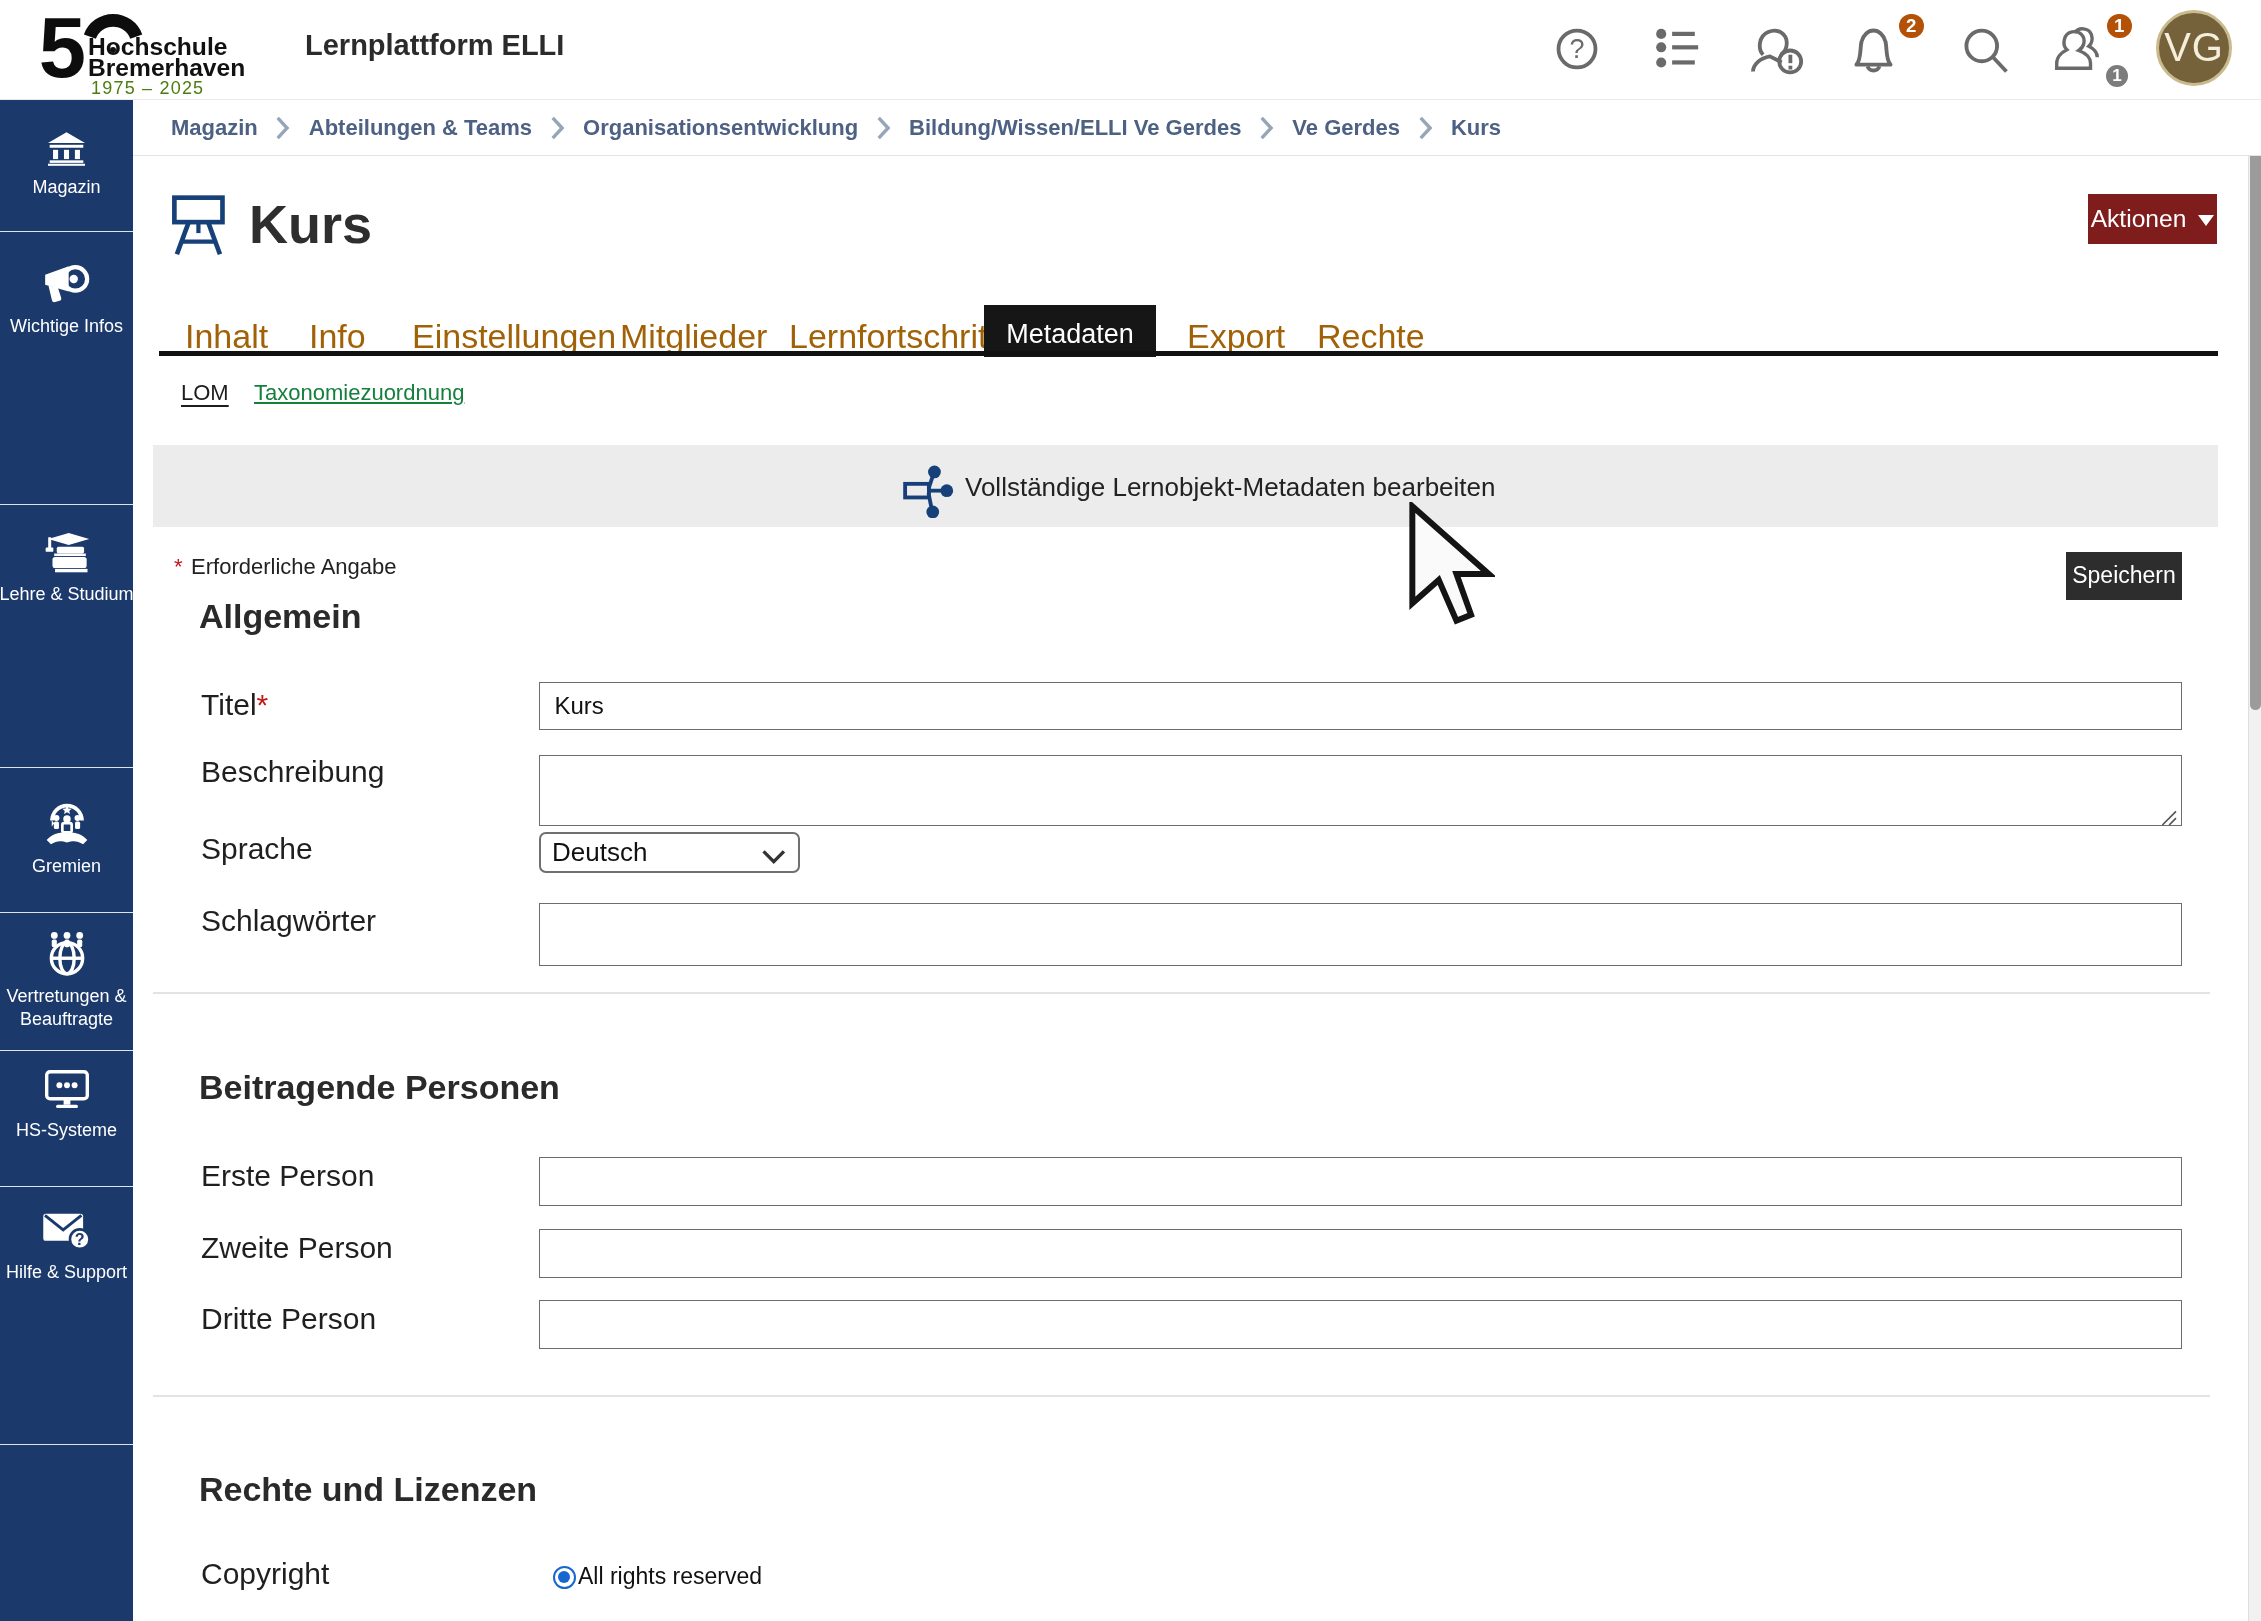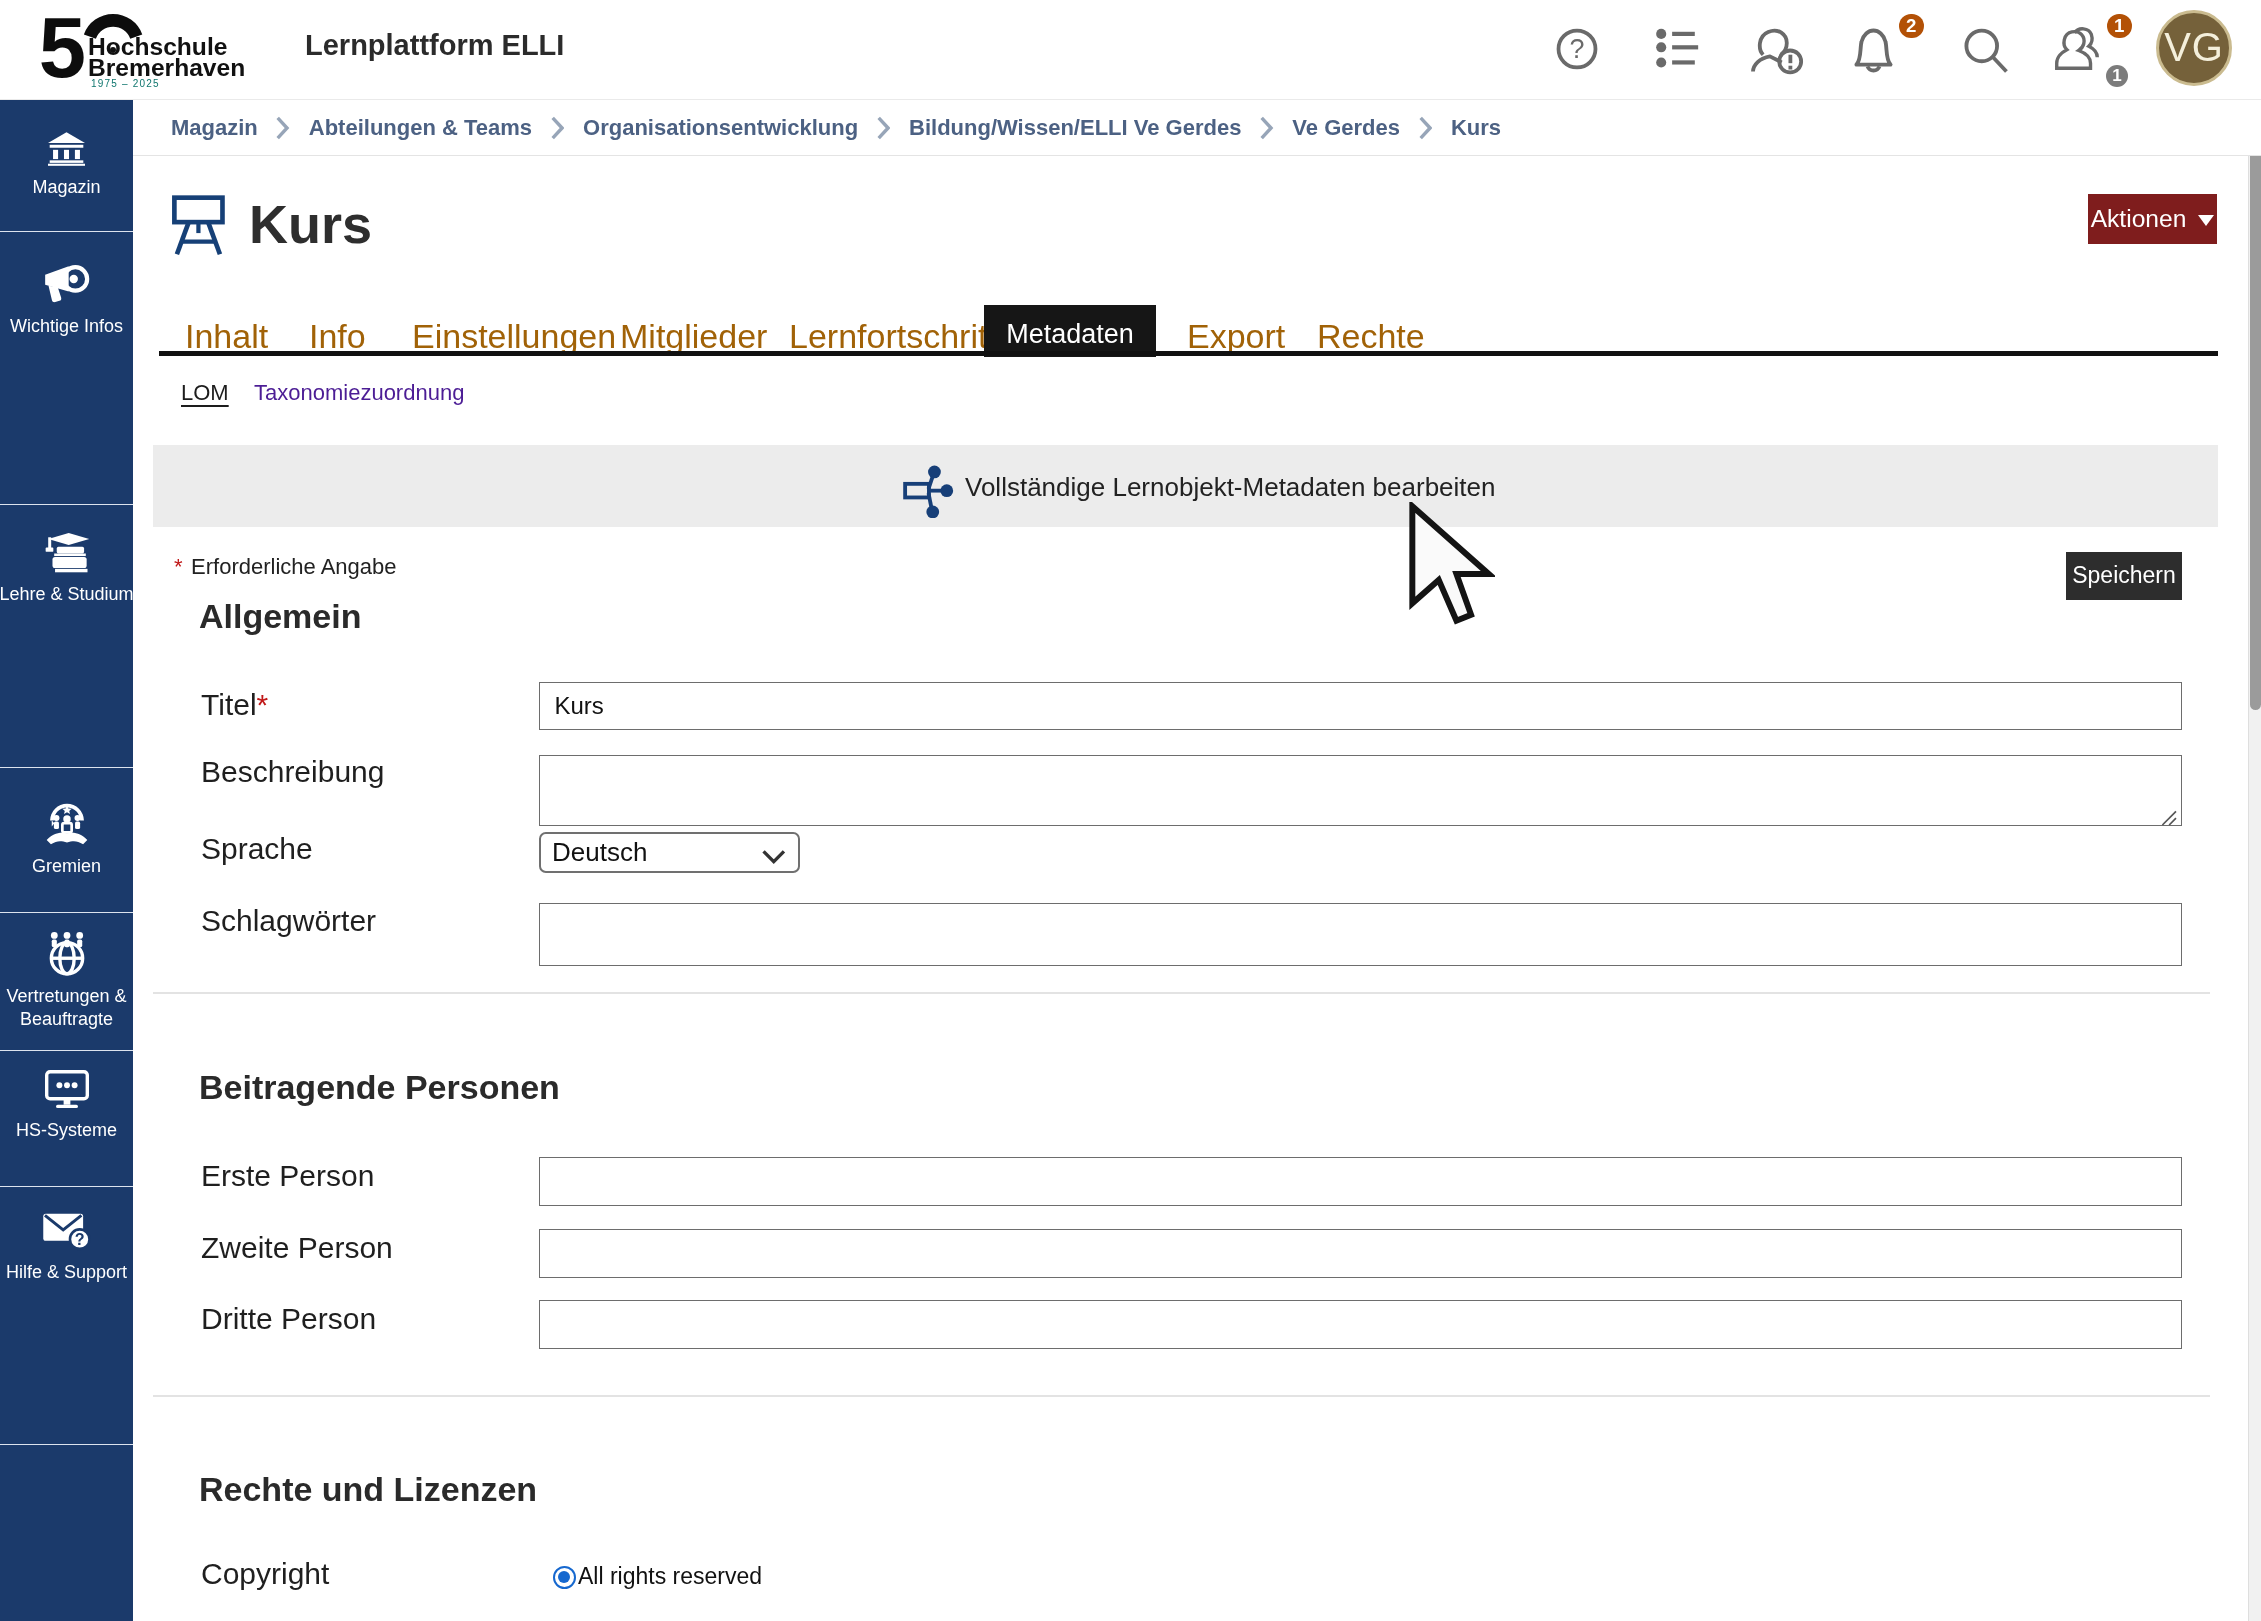--- a/index.html
+++ b/index.html
@@ -4,21 +4,21 @@
 <title>Lernplattform ELLI</title>
 <style>
   * { margin:0; padding:0; box-sizing:border-box; }
   html,body { width:2261px; height:1621px; overflow:hidden; }
   body { font-family:"Liberation Sans", sans-serif; background:#fff; position:relative; color:#232323; }
 
   
   #header { position:absolute; left:0; top:0; width:2261px; height:100px; background:#fff; border-bottom:1.7px solid #eaeaea; z-index:5; }
   #logo5 { position:absolute; left:37px; top:10.2px; }
   #hslogo-txt { position:absolute; left:88px; top:36px; font-weight:bold; color:#111; font-size:24.6px; line-height:21px; letter-spacing:0;}
-  #hslogo-years { position:absolute; left:91px; top:78px; color:#0f766e; font-size:10px; letter-spacing:1.2px; }
+  #hslogo-years { position:absolute; left:91px; top:78px; color:#4d7c0f; font-size:18px; letter-spacing:1.2px; }
   #apptitle { position:absolute; left:305px; top:31px; font-size:29px; line-height:29px; font-weight:bold; color:#2b2b2b; }
   .hicon { position:absolute; top:0; }
   .badge { position:absolute; border-radius:50%; color:#fff; font-size:18.7px; font-weight:bold; text-align:center; }
   .badge.or { background:#b35106; }
   .badge.gr { background:#7c7c7c; }
   #avatar { position:absolute; left:2156px; top:10.2px; width:76px; height:76px; border-radius:50%; background:#75613a; border:3.4px solid #cabb8f; color:#f4efdb; font-size:40px; font-weight:300; text-align:center; line-height:68px; letter-spacing:0.8px;}
 
   
   #sidebar { position:absolute; left:0; top:100px; width:133px; height:1521px; background:#1b3a6b; z-index:4; }
   .sbitem { position:absolute; left:0; width:133px; border-top:1.7px solid #dce3ee; color:#fff;
@@ -35,21 +35,21 @@
   #h1 { position:absolute; left:249px; top:197px; font-size:54px; line-height:54px; font-weight:bold; color:#2e2e2e; }
   #btn-aktionen { position:absolute; left:2088px; top:194px; width:129px; height:50px; background:#7f1d1d; color:#fff; font-size:24.6px; display:flex; align-items:center; justify-content:center; gap:12px;}
   #btn-aktionen .car { width:0;height:0;border-left:8.5px solid transparent;border-right:8.5px solid transparent;border-top:11px solid #fff; margin-top:2.5px;}
 
   
   #tabline { position:absolute; left:159px; top:351px; width:2059px; height:5.1px; background:#111; }
   .tab { position:absolute; top:323px; font-size:34px; line-height:27px; color:#a16207; }
   #tab-active { position:absolute; left:984px; top:305px; width:172px; height:52px; background:#161616; color:#fff; font-size:27px; text-align:center; line-height:59px; }
   .subtab { position:absolute; top:382px; font-size:22px; line-height:22px; }
   #subtab1 { left:181px; color:#1d1d1d; text-decoration:underline; text-underline-offset:5.1px; text-decoration-thickness:1.7px;}
-  #subtab2 { left:254px; color:#4c1d95; }
+  #subtab2 { left:254px; color:#15803d;text-decoration:underline; }
 
   
   #banner { position:absolute; left:153px; top:445px; width:2065px; height:82px; background:#ececec; }
   #banner svg { position:absolute; left:750px; top:20.4px; }
   #banner span { position:absolute; left:812px; top:27px; font-size:26px; color:#222; }
 
   
   #req { position:absolute; left:174px; top:554px; font-size:22px; color:#222; }
   #req b { color:#c01818; font-weight:normal; margin-right:8.5px;}
   #btn-speichern { position:absolute; left:2066px; top:552px; width:116px; height:48px; background:#2d2d2d; color:#fff; font-size:23px; text-align:center; line-height:47px; }

